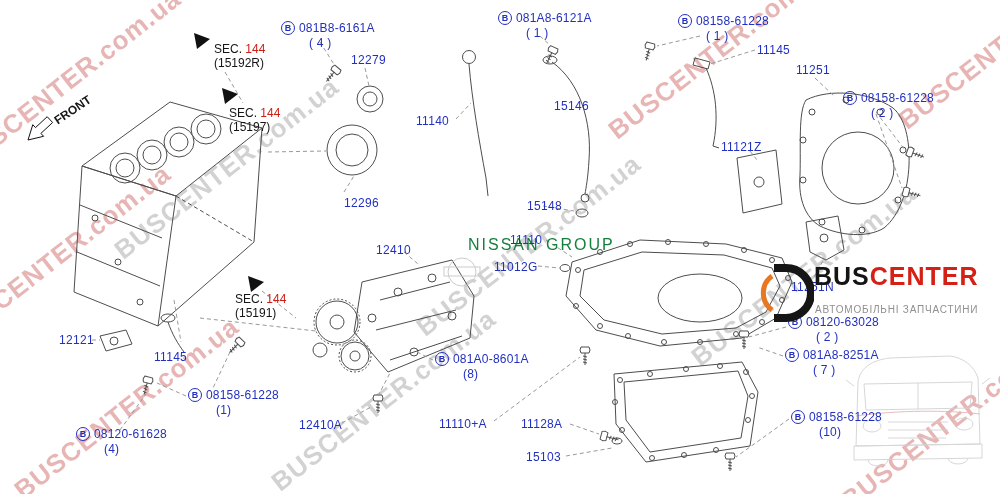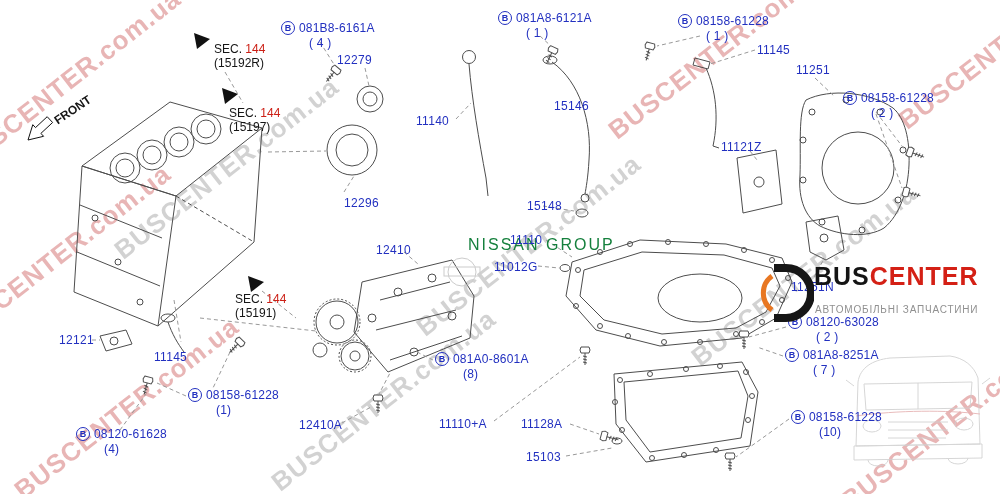--- a/index.html
+++ b/index.html
@@ -301,21 +301,21 @@
   </div>
   <div class="sec" style="left:229px;top:106px">
     <div><span>SEC.</span> <span class="num">144</span></div>
     <div class="code">(15197)</div>
   </div>
   <div class="sec" style="left:235px;top:292px">
     <div><span>SEC.</span> <span class="num">144</span></div>
     <div class="code">(15191)</div>
   </div>
 
-  <div class="lbl" style="left:337px;top:53px">12279</div>
+  <div class="lbl" style="left:351px;top:53px">12279</div>
   <div class="lbl" style="left:344px;top:196px">12296</div>
   <div class="lbl" style="left:416px;top:114px">11140</div>
   <div class="lbl" style="left:554px;top:99px">15146</div>
   <div class="lbl" style="left:527px;top:199px">15148</div>
   <div class="lbl" style="left:757px;top:43px">11145</div>
   <div class="lbl" style="left:796px;top:63px">11251</div>
   <div class="lbl" style="left:721px;top:140px">11121Z</div>
   <div class="lbl" style="left:510px;top:233px">11110</div>
   <div class="lbl" style="left:494px;top:260px">11012G</div>
   <div class="lbl" style="left:376px;top:243px">12410</div>

